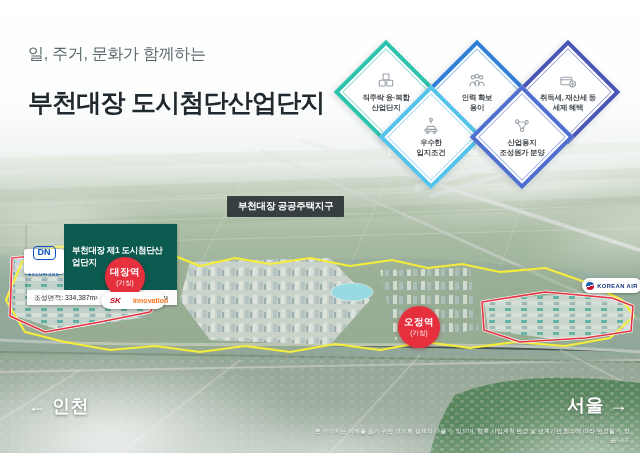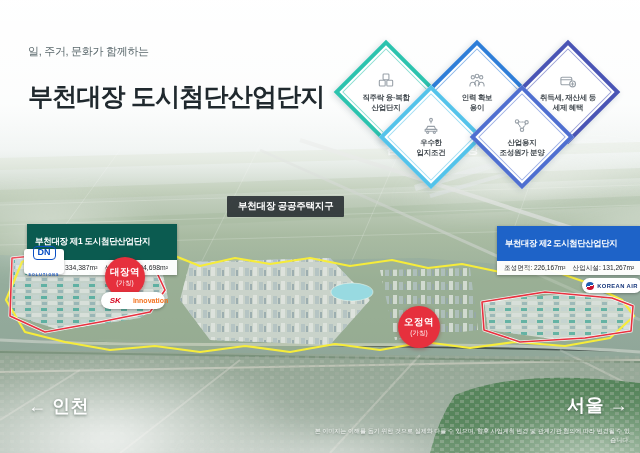--- a/index.html
+++ b/index.html
@@ -16,39 +16,39 @@
   .cloud { position:absolute; border-radius:50%; pointer-events:none; filter:blur(13px); background:radial-gradient(closest-side, rgba(255,255,255,.95), rgba(255,255,255,0)); }
   .c1 { left:390px; top:150px; width:280px; height:64px; opacity:.55; transform:rotate(-8deg); }
   .c2 { left:520px; top:195px; width:230px; height:74px; opacity:.45; transform:rotate(-10deg); }
   .c3 { left:-90px; top:355px; width:400px; height:170px; opacity:.9; }
   .c4 { left:430px; top:400px; width:330px; height:130px; opacity:.65; }
   .c5 { left:170px; top:415px; width:320px; height:90px; opacity:.6; }
   .c6 { left:-60px; top:185px; width:220px; height:90px; opacity:.5; }
 
   
   .titlebox { position:absolute; left:28px; top:44px; }
-  .subtitle { font-size:11px; color:#5a686c; letter-spacing:-0.3px; }
+  .subtitle { font-size:16px; color:#5a686c; letter-spacing:-0.3px; }
   .maintitle { margin-top:21px; font-size:25px; font-weight:800; color:#20292e; letter-spacing:-0.8px; }
 
   
   .diamond { position:absolute; width:74px; height:74px; background:#fff; border:4px solid var(--c,#3ab); transform:rotate(45deg); box-shadow:0 2px 6px rgba(30,60,80,.18); }
   .diamond::before { content:""; position:absolute; inset:2px; border:1px solid var(--c,#3ab); opacity:.55; }
   .d-inner { position:absolute; inset:0; transform:rotate(-45deg); display:flex; flex-direction:column; align-items:center; justify-content:center; gap:2px; text-align:center; }
   .d-icon { width:20px; height:20px; }
   .d-icon svg { width:20px; height:20px; stroke:#99a1a9; fill:none; stroke-width:1.3; stroke-linecap:round; stroke-linejoin:round; }
   .d-text { font-size:7.5px; line-height:1.3; color:#434a50; font-weight:700; letter-spacing:-0.3px; }
   .d1 { left:349px; top:55px; } .d2 { left:440px; top:55px; } .d3 { left:531px; top:55px; }
   .d4 { left:394px; top:100px; } .d5 { left:485px; top:100px; }
 
   
   .airport-label { position:absolute; left:386px; top:140px; font-size:13px; font-weight:700; letter-spacing:3px; color:rgba(255,255,255,.78); }
   .housing-pill { position:absolute; left:227px; top:196px; background:rgba(38,43,48,.88); color:#fff; font-size:9.5px; font-weight:600; padding:4px 11px; border-radius:1px; letter-spacing:-0.2px; }
 
   .infobox { position:absolute; box-shadow:0 1px 3px rgba(0,0,0,.3); }
-  .infobox .hd { color:#fff; font-weight:700; padding:12px 8px; letter-spacing:-0.3px; }
+  .infobox .hd { color:#fff; font-weight:700; padding:21px 8px; letter-spacing:-0.3px;margin-left:37px; }
   .infobox .bd { background:rgba(255,255,255,.96); color:#26292c; display:flex; gap:7px; padding:2.5px 7px; white-space:nowrap; }
   .box1 { left:27px; top:224px; width:150px; } .box1 .hd { background:var(--complex1-header,#0b5b50); font-size:8.5px; } .box1 .bd { font-size:6.8px; }
   .box2 { left:497px; top:226px; width:143px; } .box2 .hd { background:var(--complex2-header,#1e63c8); font-size:8.3px; } .box2 .bd { font-size:6.6px; }
 
   .station { position:absolute; border-radius:50%; background:var(--station-red,#e6303d); color:#fff; display:flex; flex-direction:column; align-items:center; justify-content:center; box-shadow:0 1px 4px rgba(120,0,10,.4); }
   .station .nm { font-size:9.5px; font-weight:700; letter-spacing:.5px; }
   .station .nt { font-size:6.5px; opacity:.95; }
   .st1 { left:105px; top:257px; width:40px; height:40px; }
   .st2 { left:398px; top:306px; width:42px; height:42px; }
 
@@ -267,27 +267,20 @@
 
   <div class="housing-pill">부천대장 공공주택지구</div>
 
   <div class="infobox box1">
     <div class="hd">부천대장 제1 도시첨단산업단지</div>
     <div class="bd">
       <span>조성면적: 334,387m²</span>
       <span>산업시설: 204,698m²</span>
     </div>
   </div>
-  <div class="infobox box2">
-    <div class="hd">부천대장 제2 도시첨단산업단지</div>
-    <div class="bd">
-      <span>조성면적: 226,167m²</span>
-      <span>산업시설: 131,267m²</span>
-    </div>
-  </div>
 
   <div class="station st2">
     <span class="nm">오정역</span>
     <span class="nt">(가칭)</span>
   </div>
   <div class="station st1">
     <span class="nm">대장역</span>
     <span class="nt">(가칭)</span>
   </div>
 

